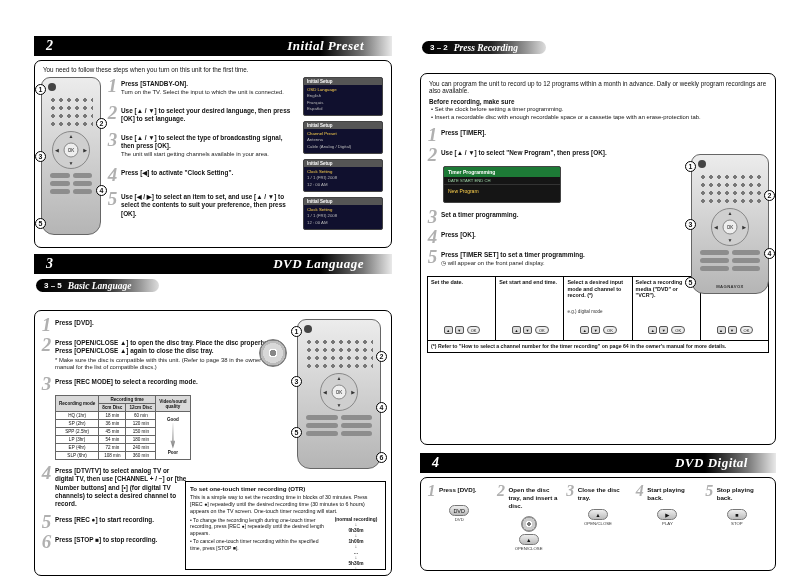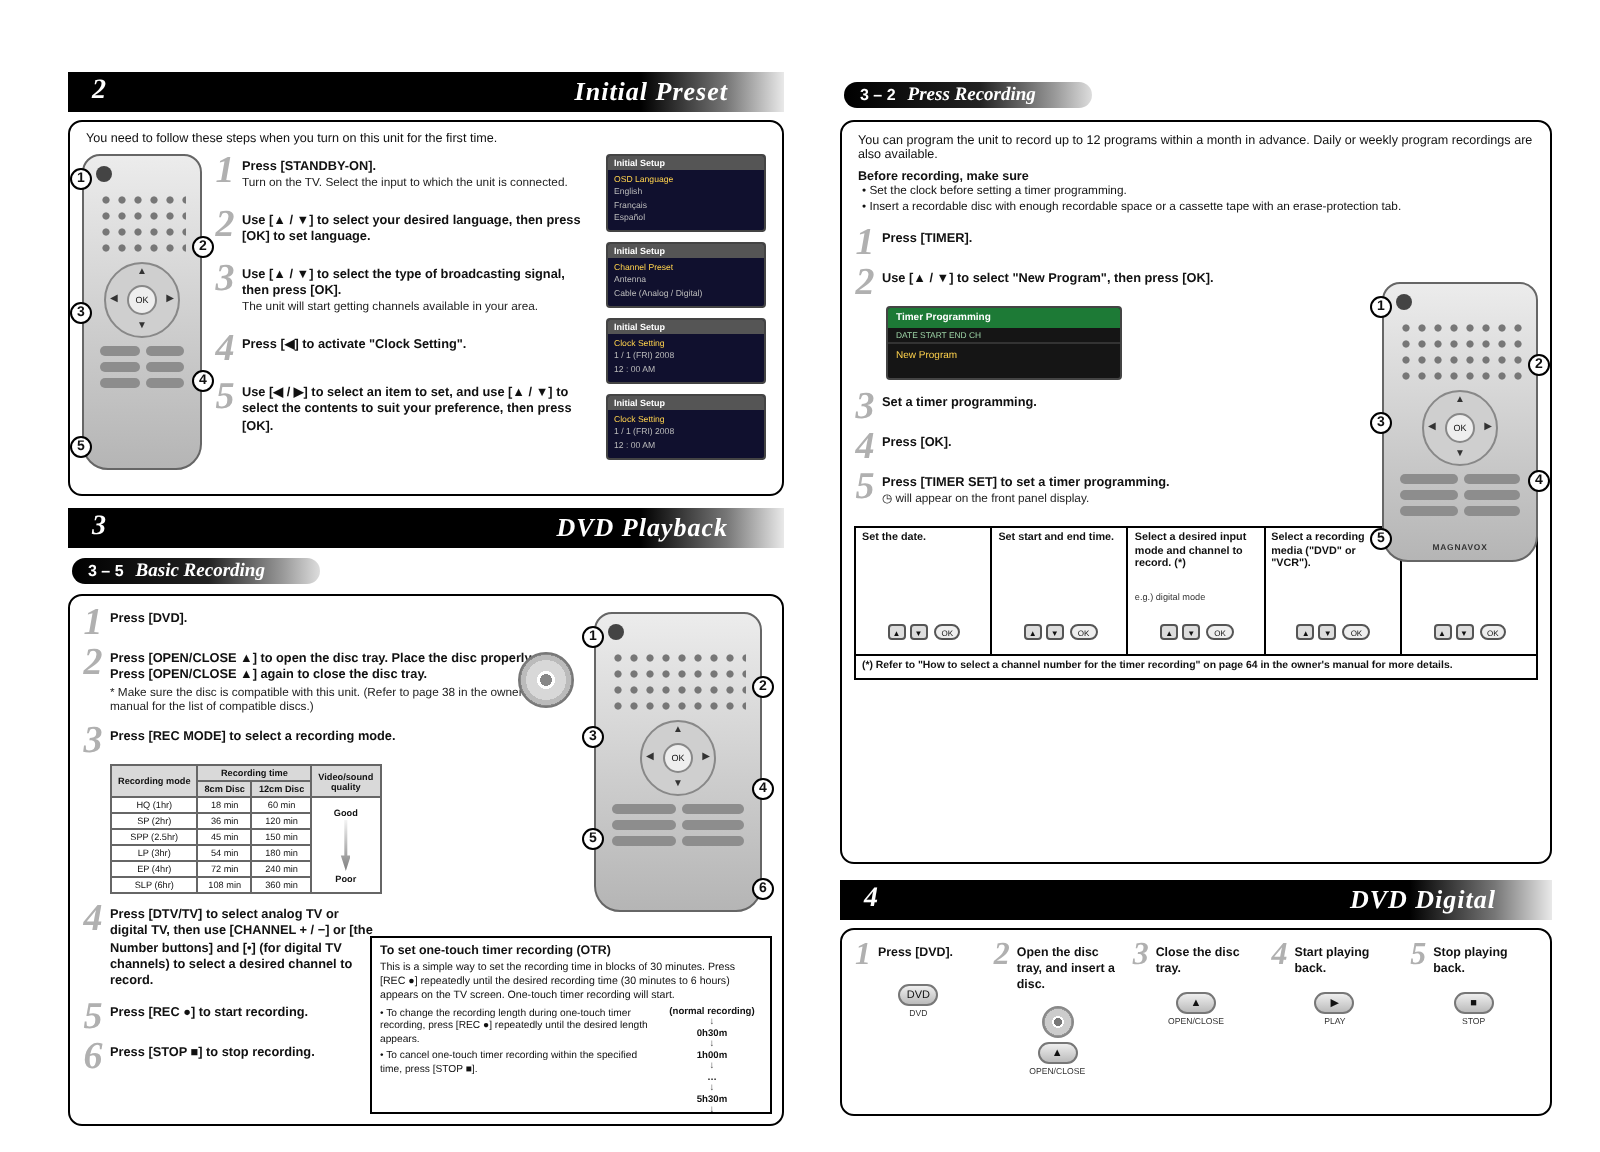--- a/index.html
+++ b/index.html
@@ -5,21 +5,21 @@
   *{margin:0;padding:0;box-sizing:border-box;}
   body{background:#fff;margin:0;}
   .page{position:relative;width:800px;height:576px;background:#fff;font-family:"Liberation Sans",sans-serif;color:#111;overflow:hidden;}
   #colL{position:absolute;left:34px;top:36px;width:358px;}
   #colR{position:absolute;left:420px;top:36px;width:356px;}
 
   .secbar{height:20px;display:flex;align-items:center;background:linear-gradient(90deg,#000 0%,#000 80%,#777 92%,#e9e9e9 100%);}
   .secnum{font:italic bold 14px "Liberation Serif",serif;color:#fff;margin-left:12px;}
   .sectitle{margin-left:auto;margin-right:28px;font:italic bold 13px "Liberation Serif",serif;color:#fff;letter-spacing:.5px;}
 
-  .subpill{display:inline-flex;align-items:center;gap:6px;height:13px;padding:0 28px 0 8px;border-radius:8px;background:linear-gradient(90deg,#000 0%,#222 55%,#999 85%,#ddd 100%);margin:5px 0 3px 2px;}
+  .subpill{display:inline-flex;align-items:center;gap:6px;height:13px;padding:0 28px 0 8px;border-radius:8px;background:linear-gradient(90deg,#000 0%,#222 55%,#999 85%,#ddd 100%);margin:5px 0 16px 2px;}
   .subnum{font:bold 8px "Liberation Sans",sans-serif;color:#fff;}
   .subtitle{font:italic bold 9.5px "Liberation Serif",serif;color:#fff;}
 
   .panel{border:1.5px solid #000;border-radius:7px;background:#fff;position:relative;}
   #panel2{height:188px;margin-top:4px;padding:4px 6px;}
   #panel3{height:266px;margin-top:2px;padding:5px 6px;}
   #panel32{height:372px;margin-top:3px;padding:5px 6px;}
   #panel4{height:94px;margin-top:4px;padding:6px 6px;display:flex;gap:5px;}
 
   .intro{font-size:6.3px;margin:1px 0 4px 2px;}
@@ -210,25 +210,25 @@
                 <div class="screen-line">1 / 1 (FRI) 2008</div>
                 <div class="screen-line">12 : 00 AM</div>
               </div>
             </div>
           </div>
       </div>
     </div>
 
     <div class="secbar" style="margin-top:6px">
       <span class="secnum">3</span>
-      <span class="sectitle">DVD Playback</span>
+      <span class="sectitle">DVD Language</span>
     </div>
     <div class="subpill">
       <span class="subnum">3 – 5</span>
-      <span class="subtitle">Basic Recording</span>
+      <span class="subtitle">Basic Language</span>
     </div>
     <div class="panel" id="panel3">
       <div id="s3-steps-a">
           <div class="step">
             <div class="step-num">1</div>
             <div class="step-text">
               <div class="step-bold">Press [DVD].</div>
             </div>
           </div>
           <div class="step">

